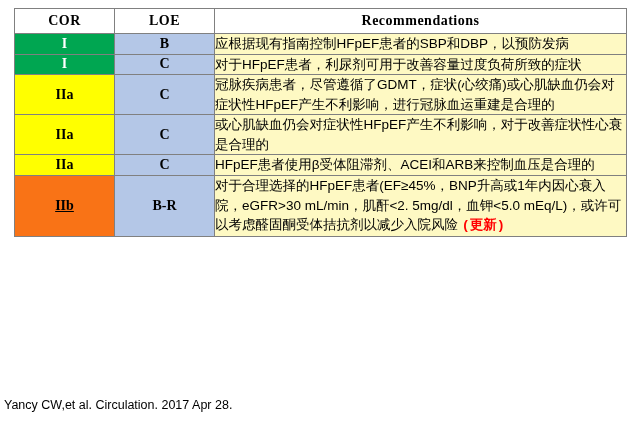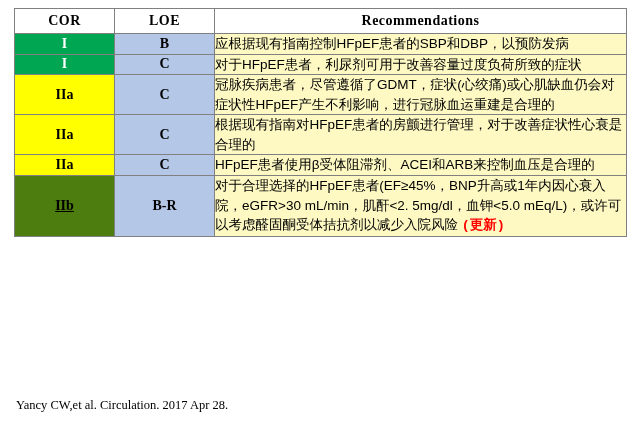--- a/index.html
+++ b/index.html
@@ -59,35 +59,35 @@
   }
   td.rec {
     text-align: left;
     padding: 5px 7px 5px 8px;
     font-size: 13.5px;
     line-height: 1.45;
     background: #fef9c3;
   }
   .cor-green { background: #00a651; color: #ffffff; }
   .cor-yellow { background: #ffff00; color: #000000; margin-top: 16px; }
-  .cor-orange { background: #4d7c0f; color: #000000; text-decoration: underline; }
+  .cor-orange { background: #f97316; color: #000000; text-decoration: underline; }
   .loe-blue { background: #b4c7e7; color: #000000; }
 
   .new-tag {
     color: #ff0000;
     font-weight: bold;
     font-family: Liberation Mono, monospace;
   }
 
   .citation {
     position: absolute;
-    left: 16px;
+    left: 4px;
     top: 398px;
     font-size: 12.5px;
-    font-family: Liberation Serif, serif;
+    font-family: Liberation Sans, sans-serif;
     color: #000000;
     white-space: nowrap;
   }
 </style>
 </head>
 <body>
 
 <div class="page">
 
   <table class="rec-table">
@@ -115,21 +115,21 @@
         <td class="rec">对于HFpEF患者，利尿剂可用于改善容量过度负荷所致的症状</td>
       </tr>
       <tr>
         <td class="cor cor-yellow">IIa</td>
         <td class="loe loe-blue">C</td>
         <td class="rec">冠脉疾病患者，尽管遵循了GDMT，症状(心绞痛)或心肌缺血仍会对症状性HFpEF产生不利影响，进行冠脉血运重建是合理的</td>
       </tr>
       <tr>
         <td class="cor cor-yellow">IIa</td>
         <td class="loe loe-blue">C</td>
-        <td class="rec">根据现有指南对HFpEF患者的房颤进行管理，对于改善症状性心衰是合理的</td>
+        <td class="rec">或心肌缺血仍会对症状性HFpEF产生不利影响，对于改善症状性心衰是合理的</td>
       </tr>
       <tr>
         <td class="cor cor-yellow">IIa</td>
         <td class="loe loe-blue">C</td>
         <td class="rec">HFpEF患者使用β受体阻滞剂、ACEI和ARB来控制血压是合理的</td>
       </tr>
       <tr>
         <td class="cor cor-orange">IIb</td>
         <td class="loe loe-blue">B-R</td>
         <td class="rec"><span>对于合理选择的HFpEF患者(EF≥45%，BNP升高或1年内因心衰入院，eGFR&gt;30 mL/min，肌酐&lt;2. 5mg/dl，血钾&lt;5.0 mEq/L)，或许可以考虑醛固酮受体拮抗剂以减少入院风险 </span><span class="new-tag">(更新)</span></td>

